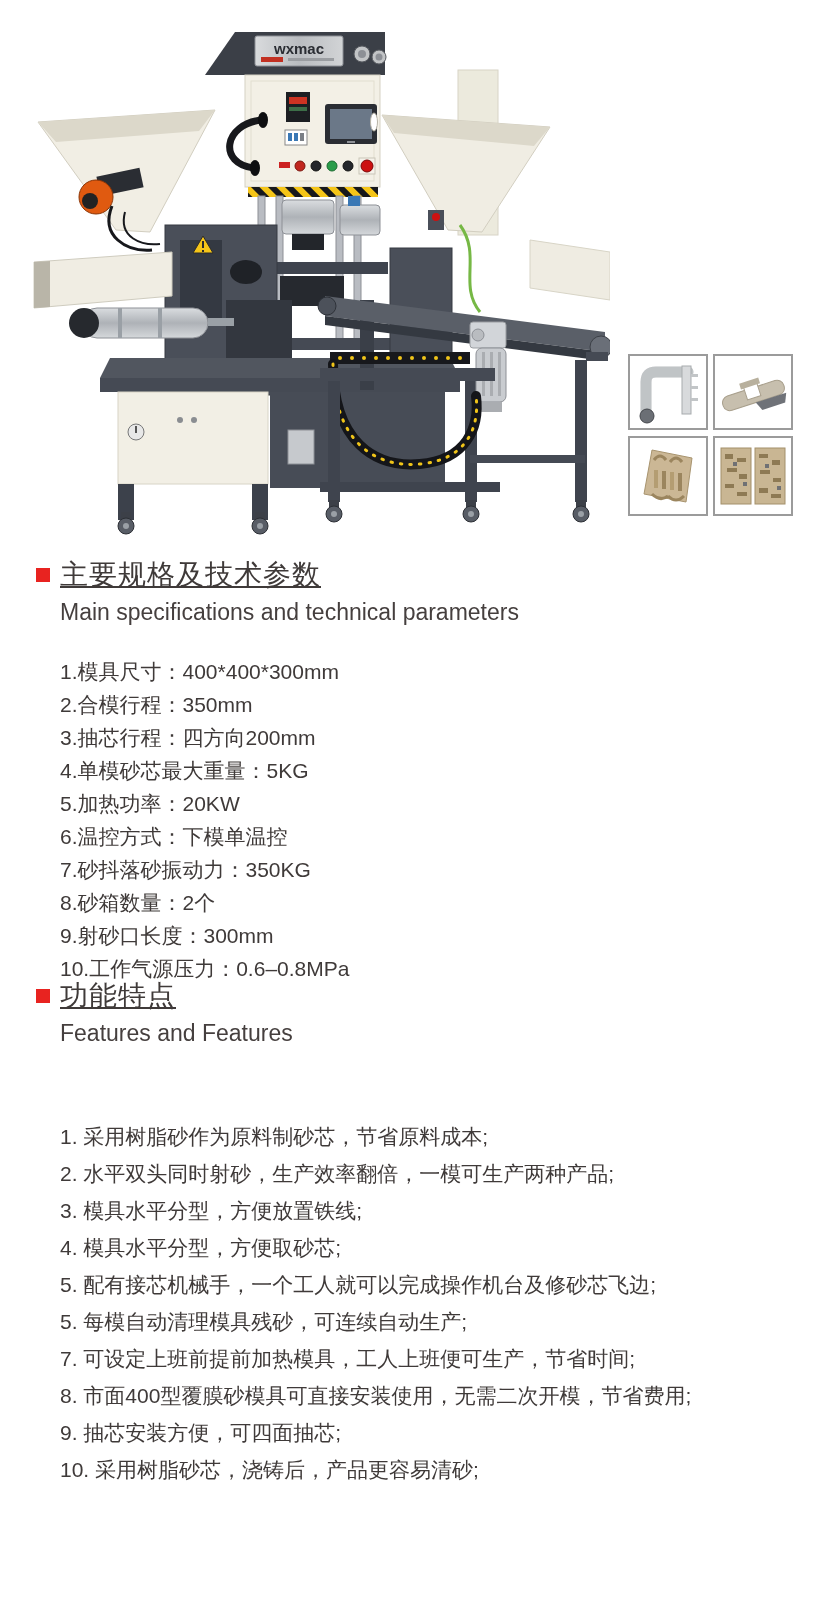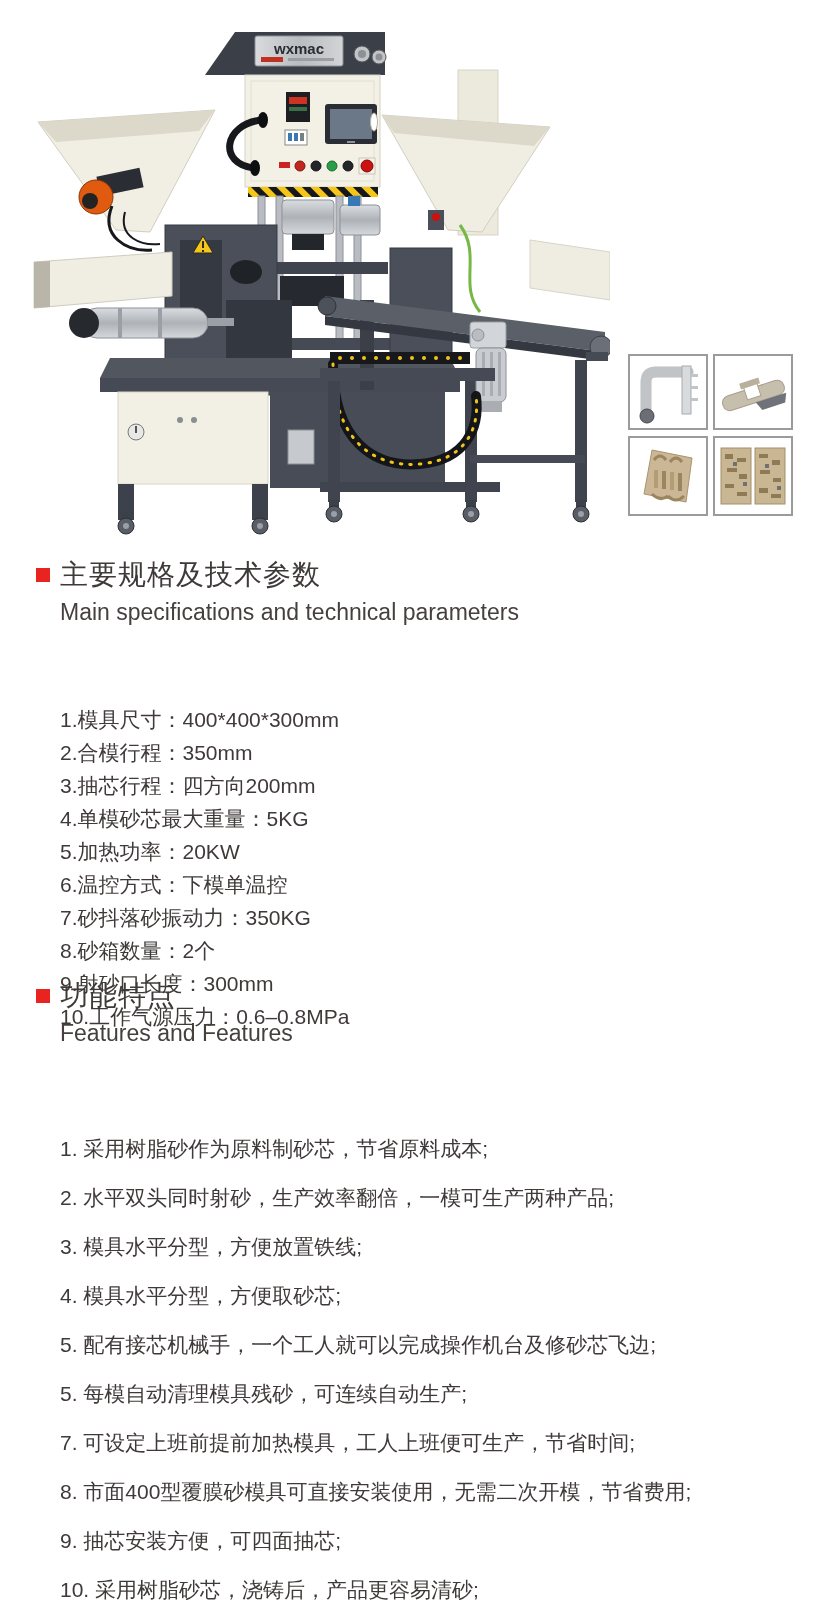--- a/index.html
+++ b/index.html
@@ -14,29 +14,29 @@
     display:grid;grid-template-columns:80px 80px;grid-template-rows:76px 80px;
     gap:6px 5px;
   }
   .thumb{
     border:2px solid #9b9b9b;background:#ffffff;box-sizing:border-box;
     display:flex;align-items:center;justify-content:center;overflow:hidden;
   }
   .section{position:absolute;left:36px;}
   .sec-specs{top:556px;}
   .sec-features{top:977px;}
-  .sec-row{display:flex;align-items:center;}
+  .sec-row{display:flex;align-items:center;text-decoration:underline;}
   .red-sq{width:14px;height:14px;margin-right:10px;flex:0 0 auto;}
   .title-zh{font-size:28px;letter-spacing:1px;color:#3f3a39;line-height:38px;}
   .title-en{font-size:23px;color:#453f3e;margin-left:24px;line-height:32px;margin-top:2px;}
   .list{position:absolute;left:60px;color:#3f3a39;}
-  .spec-list{top:655px;font-size:21px;margin-top:48px;}
+  .spec-list{top:655px;font-size:21px;}
   .spec-list .row{line-height:33px;height:33px;white-space:nowrap;}
   .feature-list{top:1118px;font-size:21px;}
-  .feature-list .row{line-height:37px;height:37px;white-space:nowrap;margin-top:12px;}
+  .feature-list .row{line-height:37px;height:37px;white-space:nowrap;}
   svg text{font-family:"Liberation Sans","DejaVu Sans",sans-serif;}
 </style>
 </head>
 <body>
 
 <div class="machine-wrap">
 <svg width="580" height="540" viewBox="0 0 580 540">
   <defs>
     <pattern id="hz" width="12" height="12" patternUnits="userSpaceOnUse" patternTransform="rotate(-45)">
       <rect width="12" height="12" fill="#f5c518"></rect>

